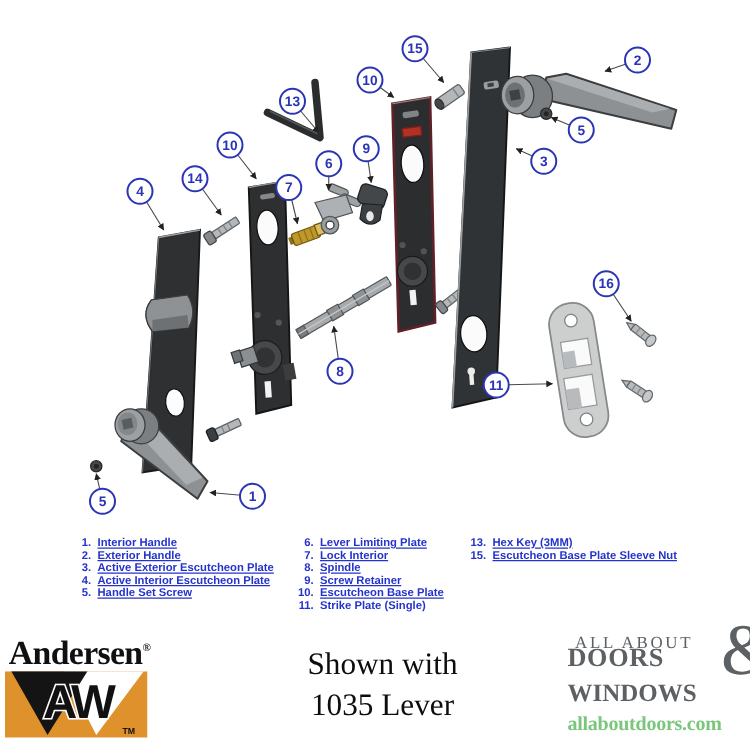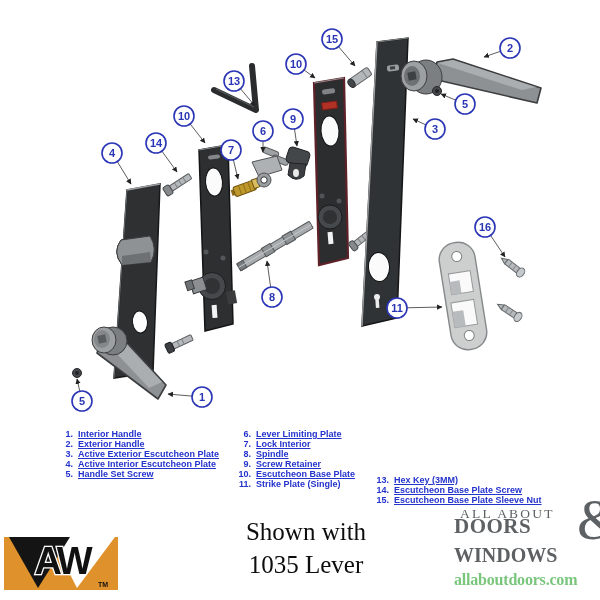--- a/index.html
+++ b/index.html
@@ -5,21 +5,21 @@
   html,body{margin:0;padding:0;background:#fff;}
   .page{position:relative;width:600px;height:600px;background:#fff;overflow:hidden;
         font-family:"Liberation Sans",sans-serif;}
   
   #diagram{position:absolute;left:0;top:0;}
   .leader{stroke:#4a4a4a;stroke-width:0.9;}
   .co-circle{fill:#fff;stroke:var(--callout,#2a35b5);stroke-width:1.6;}
   .co-text{fill:var(--callout,#2a35b5);font:bold 11px "Liberation Sans",sans-serif;text-anchor:middle;}
   
   .pl-col{position:absolute;top:429px;}
-  .pl-col.c1{left:58px;} .pl-col.c2{left:236px;} .pl-col.c3{left:374px;margin-top:46px;}
+  .pl-col.c1{left:58px;} .pl-col.c2{left:236px;} .pl-col.c3{left:374px;}
   .pl-row{display:flex;align-items:baseline;line-height:10.6px;white-space:nowrap;}
   .pl-num{width:15px;text-align:right;margin-right:5px;color:var(--link,#2433cc);
           font:bold 9px "Liberation Sans",sans-serif;}
   .pl-link{color:var(--link,#2433cc);font:bold 9px "Liberation Sans",sans-serif;
            text-decoration:underline;cursor:pointer;}
   .pl-link.nolink{text-decoration:none;cursor:default;}
   
   .andersen-wordmark{position:absolute;left:7px;top:509px;color:#101010;
       font-family:"Liberation Serif",serif;font-weight:bold;font-size:27px;line-height:1;letter-spacing:-0.5px;}
   .andersen-wordmark .reg{font-size:9px;vertical-align:10px;letter-spacing:0;}
@@ -352,29 +352,28 @@
         <span class="pl-num">11.</span>
         <a class="pl-link nolink">Strike Plate (Single)</a>
       </div>
     </div>
   <div class="pl-col c3">
       <div class="pl-row">
         <span class="pl-num">13.</span>
         <a class="pl-link">Hex Key (3MM)</a>
       </div>
       <div class="pl-row">
-        <span class="pl-num">14.</span>
-        <a class="pl-link">Escutcheon Base Plate Screw</a>
-      </div>
-      <div class="pl-row">
         <span class="pl-num">15.</span>
         <a class="pl-link">Escutcheon Base Plate Sleeve Nut</a>
       </div>
     </div>
 
+  <div class="andersen-wordmark">
+    <span>Andersen</span><span class="reg">®</span>
+  </div>
 
   <svg id="aw-logo" width="114" height="54" viewBox="0 0 114 54">
     <rect x="0" y="0" width="114" height="53" fill="var(--andersen_orange,#df912c)"></rect>
     <polygon points="47,0 111,0 73,51" fill="#ffffff"></polygon>
     <polygon points="5,0 66,0 34,51" fill="#141414"></polygon>
     <text class="aw-letters" x="58" y="37">AW</text>
     <text class="aw-tm" x="94" y="50">TM</text>
   </svg>
 
   <div class="caption">

